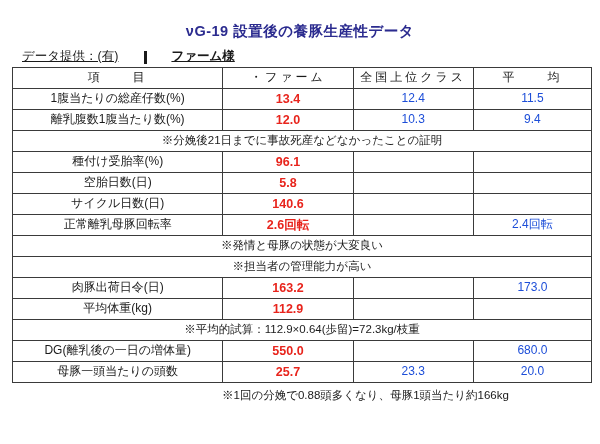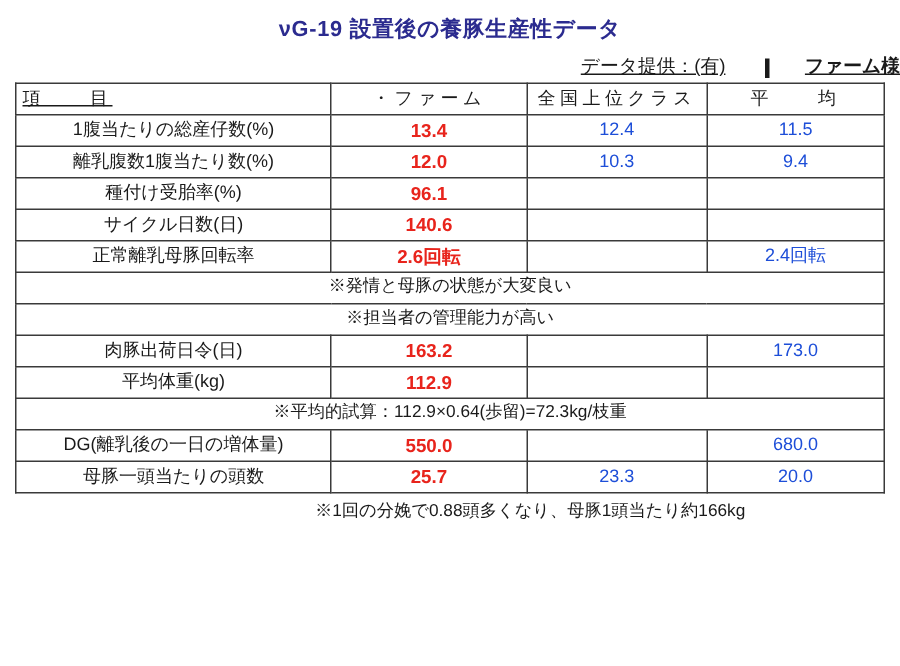--- a/index.html
+++ b/index.html
@@ -12,37 +12,36 @@
     background: #ffffff;
     font-family: "Liberation Sans", sans-serif;
     color: #1a1a1a;
     overflow: hidden;
   }
   .page {
     position: relative;
     width: 600px;
     height: 444px;
     box-sizing: border-box;
-    padding: 0;
+    padding: 12px;
   }
   .title {
     text-align: center;
     font-size: 14.5px;
     font-weight: bold;
     color: #2b2b8f;
     padding-top: 10px;
     letter-spacing: 0.5px;
   }
   .provider-row {
     display: flex;
     align-items: flex-end;
     font-size: 12.5px;
     padding: 7px 0 2px 10px;
     gap: 20px;
-    justify-content: flex-end;
   }
   .provider-label {
     text-decoration: underline;
     white-space: nowrap;
   }
   .provider-bar {
     display: inline-block;
     width: 3px;
     height: 13px;
     background: #1a1a1a;
@@ -69,22 +68,21 @@
     overflow: hidden;
     white-space: nowrap;
     text-align: center;
   }
   th.hdr {
     font-weight: normal;
     text-align: center;
     letter-spacing: 3px;
   }
   th.hdr.left {
-    text-align: left;
-    text-decoration: underline;
+    text-align: center;
   }
   td.label {
     text-align: left;
     padding-left: 5px;
   }
   td.red {
     color: #e8241c;
     font-weight: bold;
     text-align: center;
     font-size: 12.5px;
@@ -146,22 +144,31 @@
           <td class="blk">12.4</td>
           <td class="blk">11.5</td>
         </tr>
         <tr>
           <td class="label">離乳腹数1腹当たり数(%)</td>
           <td class="red">12.0</td>
           <td class="blk">10.3</td>
           <td class="blk">9.4</td>
         </tr>
         <tr>
+          <td class="note" colspan="4">※分娩後21日までに事故死産などなかったことの証明</td>
+        </tr>
+        <tr>
           <td class="label">種付け受胎率(%)</td>
           <td class="red">96.1</td>
+          <td class="blk"></td>
+          <td class="blk"></td>
+        </tr>
+        <tr>
+          <td class="label">空胎日数(日)</td>
+          <td class="red">5.8</td>
           <td class="blk"></td>
           <td class="blk"></td>
         </tr>
         <tr>
           <td class="label">サイクル日数(日)</td>
           <td class="red">140.6</td>
           <td class="blk"></td>
           <td class="blk"></td>
         </tr>
         <tr>

